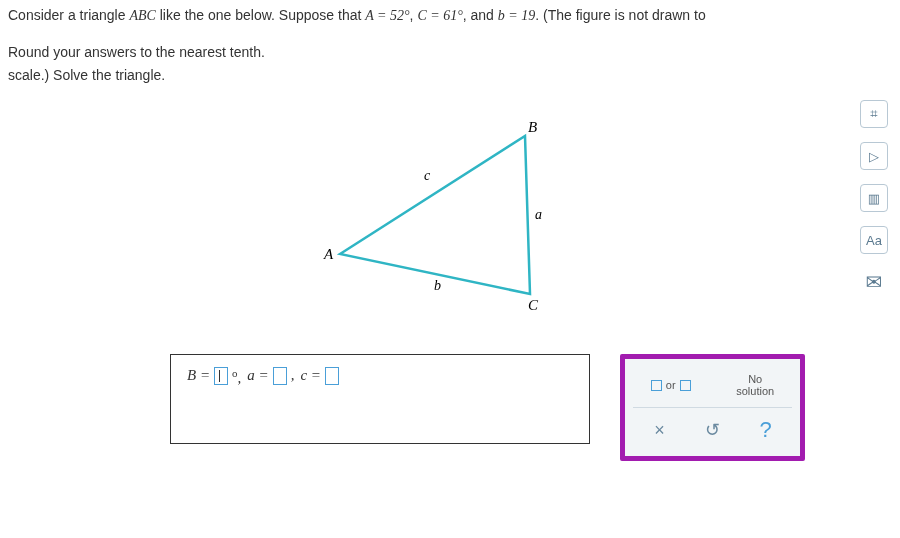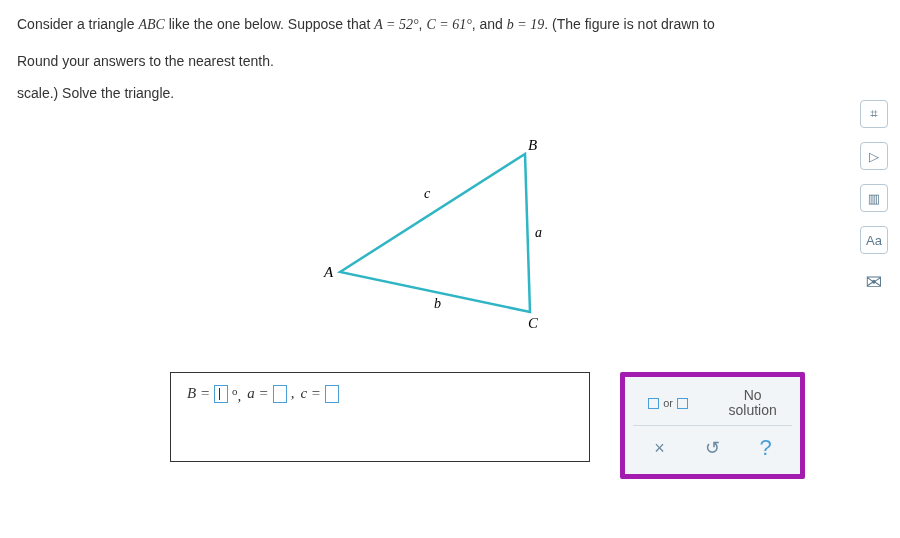--- a/index.html
+++ b/index.html
@@ -7,21 +7,21 @@
     font-family: Arial, Helvetica, sans-serif;
     font-size: 14px;
     color: #333;
     width: 900px;
     height: 538px;
     position: relative;
     background: #fff;
     overflow: hidden;
   }
   .problem-text { padding: 4px 8px 0 8px; line-height: 1.6; }
-  .problem-text p { margin: 9px; }
+  .problem-text p { margin: 0; }
   .italic { font-style: italic; font-family: 'Times New Roman', serif; }
   .figure-wrap {
     display: flex;
     justify-content: center;
     margin-top: 18px;
     margin-bottom: 40px;
   }
   .answer-row {
     display: flex;
     align-items: flex-start;
@@ -75,21 +75,21 @@
     gap: 4px;
     font-size: 11px;
     color: #555;
     cursor: pointer;
   }
   .mini-sq {
     width: 11px; height: 11px; border: 1px solid #4a9fd8;
     display: inline-block;
   }
   .nosol {
-    font-size: 14px;
+    font-size: 11px;
     color: #555;
     text-align: center;
     line-height: 1.1;
     cursor: pointer;
   }
   .tool-sep { height: 1px; background: #d0dae2; margin: 4px 0; }
   .lower-row { display: flex; justify-content: space-around; align-items: center; height: 36px; }
   .tool-icon {
     font-size: 18px;
     color: #6b8aa0;

